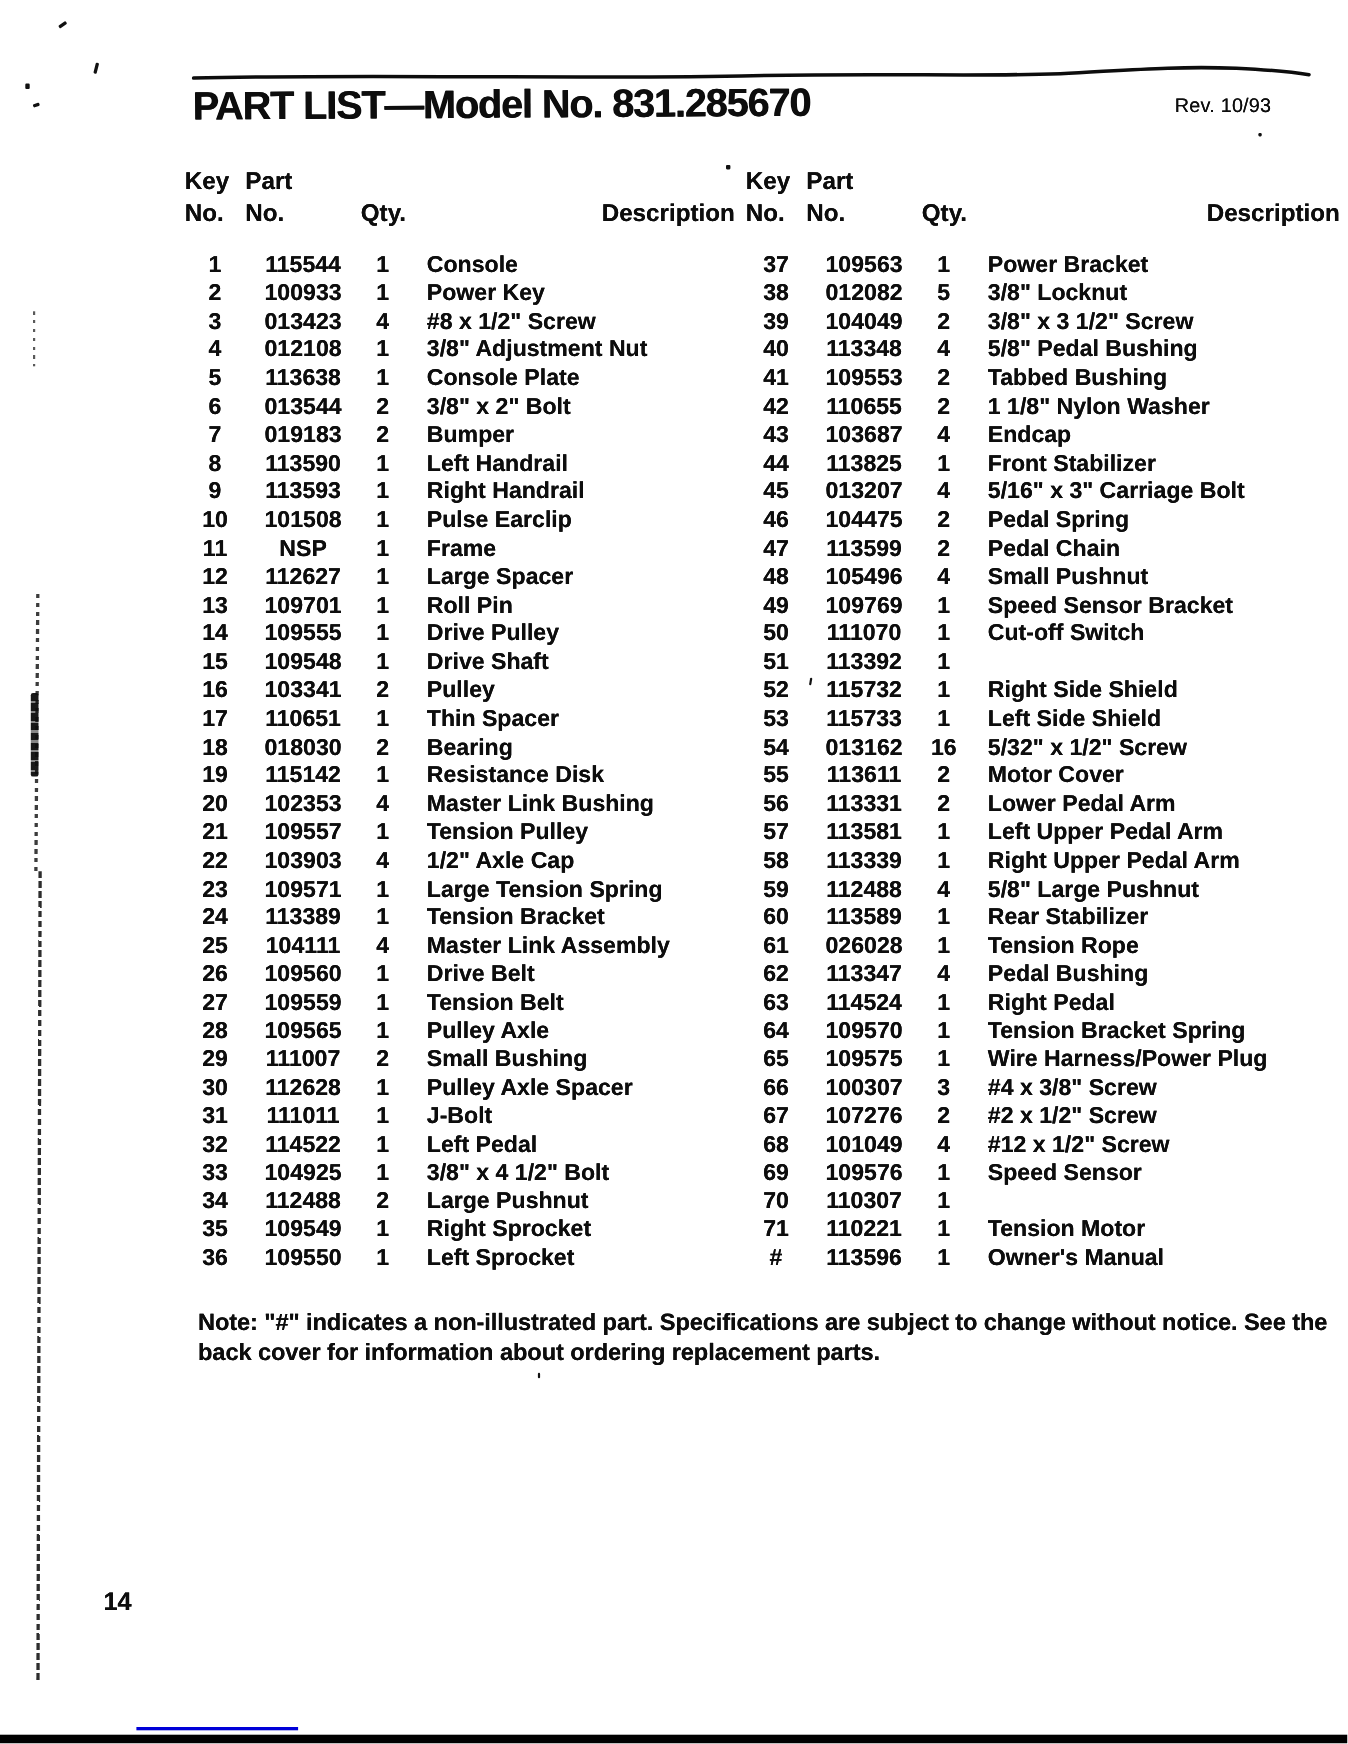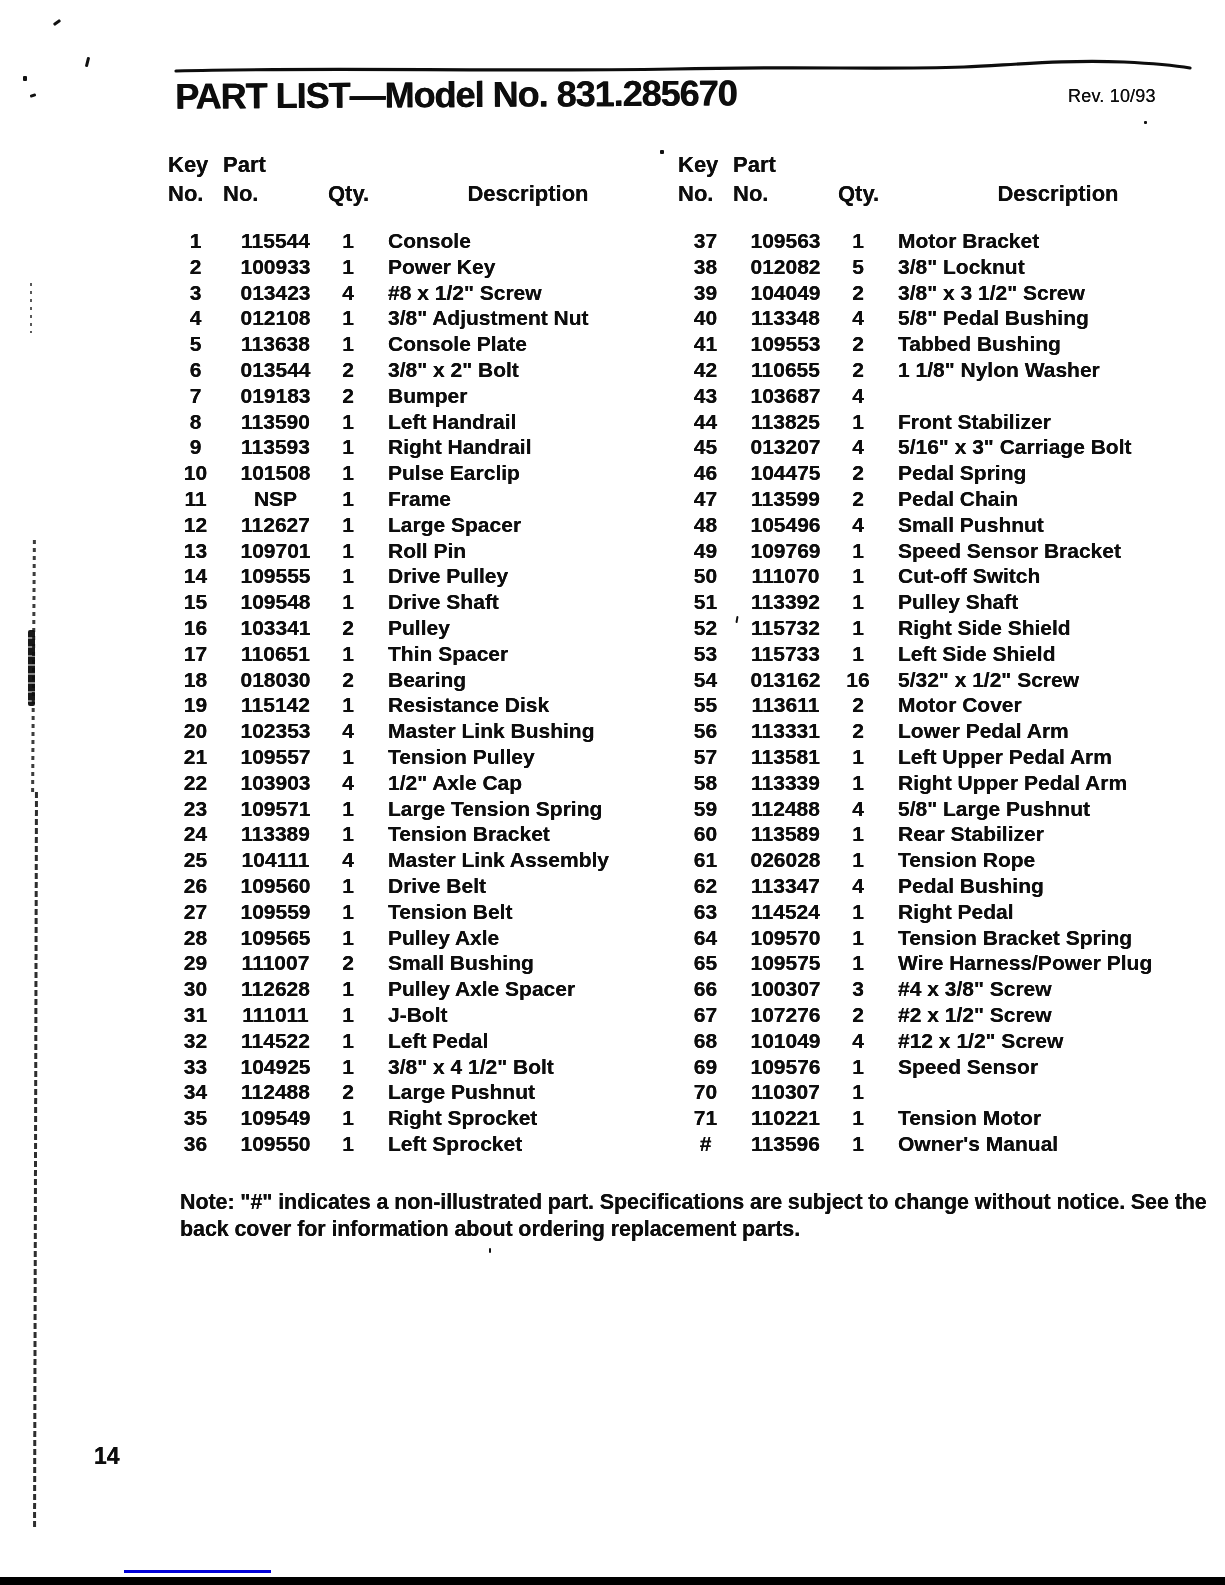--- a/index.html
+++ b/index.html
@@ -31,21 +31,21 @@
   
   .col{position:absolute;top:150px;}
   .col-left{left:168px;width:500px;}
   .col-right{left:678px;width:540px;}
   .thead{
     display:grid;grid-template-columns:55px 105px 40px 1fr;
     font-size:22px;font-weight:700;line-height:29px;
     text-shadow:0 0 0.4px currentColor;
   }
   .thead .h{}
-  .thead .h.desc{text-align:center;padding-left:20px;}
+  .thead .h.desc{text-align:right;padding-left:20px;}
   .rows{margin-top:20px;}
   .trow{
     display:grid;grid-template-columns:55px 105px 40px 1fr;
     font-size:21px;font-weight:700;line-height:25.8px;
     text-shadow:0 0 0.35px currentColor;
     white-space:nowrap;
   }
   .trow .c0,.trow .c1,.trow .c2{text-align:center;}
   .trow .c3{text-align:left;padding-left:20px;}
 
@@ -332,21 +332,21 @@
       <span class="h c0">No.</span>
       <span class="h c1">No.</span>
       <span class="h c2">Qty.</span>
       <span class="h c3 desc">Description</span>
     </div>
     <div class="rows">
         <div class="trow">
           <span class="c0">37</span>
           <span class="c1">109563</span>
           <span class="c2">1</span>
-          <span class="c3">Motor Bracket</span>
+          <span class="c3">Power Bracket</span>
         </div>
         <div class="trow">
           <span class="c0">38</span>
           <span class="c1">012082</span>
           <span class="c2">5</span>
           <span class="c3">3/8" Locknut</span>
         </div>
         <div class="trow">
           <span class="c0">39</span>
           <span class="c1">104049</span>
@@ -368,20 +368,21 @@
         <div class="trow">
           <span class="c0">42</span>
           <span class="c1">110655</span>
           <span class="c2">2</span>
           <span class="c3">1 1/8" Nylon Washer</span>
         </div>
         <div class="trow">
           <span class="c0">43</span>
           <span class="c1">103687</span>
           <span class="c2">4</span>
+          <span class="c3">Endcap</span>
         </div>
         <div class="trow">
           <span class="c0">44</span>
           <span class="c1">113825</span>
           <span class="c2">1</span>
           <span class="c3">Front Stabilizer</span>
         </div>
         <div class="trow">
           <span class="c0">45</span>
           <span class="c1">013207</span>
@@ -415,21 +416,20 @@
         <div class="trow">
           <span class="c0">50</span>
           <span class="c1">111070</span>
           <span class="c2">1</span>
           <span class="c3">Cut-off Switch</span>
         </div>
         <div class="trow">
           <span class="c0">51</span>
           <span class="c1">113392</span>
           <span class="c2">1</span>
-          <span class="c3">Pulley Shaft</span>
         </div>
         <div class="trow">
           <span class="c0">52</span>
           <span class="c1">115732</span>
           <span class="c2">1</span>
           <span class="c3">Right Side Shield</span>
         </div>
         <div class="trow">
           <span class="c0">53</span>
           <span class="c1">115733</span>

